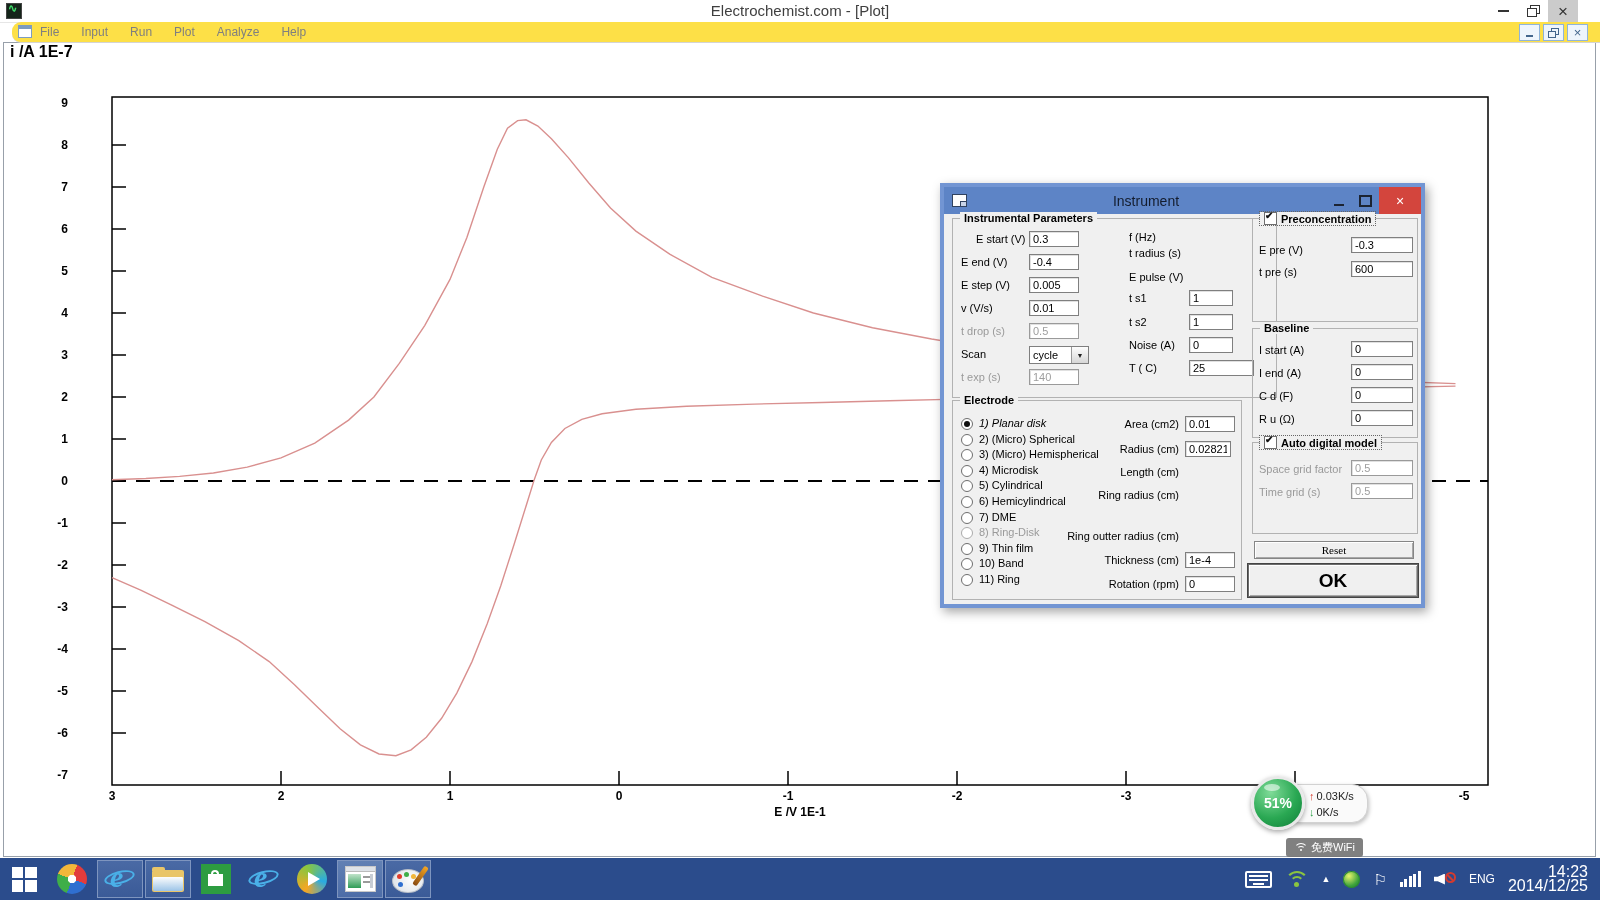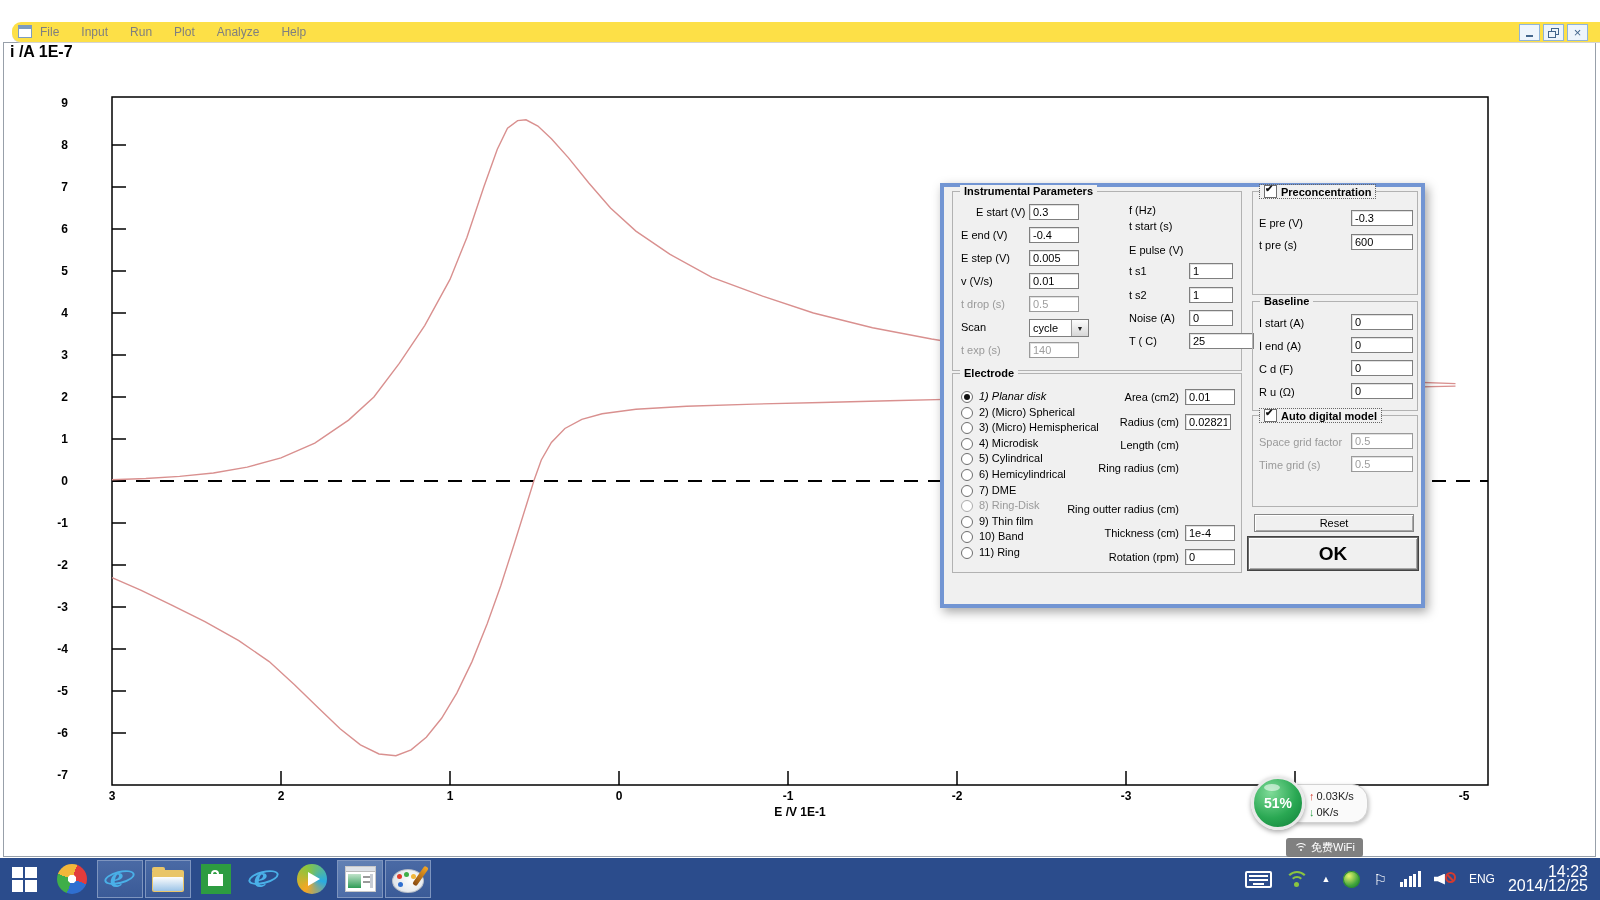--- a/index.html
+++ b/index.html
@@ -41,39 +41,39 @@
   .dlg-ticon::after{content:"";position:absolute;right:-1px;bottom:-1px;width:5px;height:4px;background:#c9d4e8;border:1px solid #30425f;}
   .dlg-title{flex:1;text-align:center;font-size:14px;color:#141d2e;}
   .dlg-min,.dlg-max{width:27px;height:27px;display:flex;align-items:center;justify-content:center;position:relative;}
   .dlg-min::after{content:"";width:10px;height:2px;background:#1c2433;margin-top:8px;}
   .dlg-max::after{content:"";width:9px;height:8px;border:2px solid #1c2433;}
   .dlg-close{width:42px;height:27px;background:#d3453d;color:#fff;font-size:14px;display:flex;align-items:center;justify-content:center;}
   .dlg-body{position:relative;width:477px;height:390px;font-size:11px;color:#000;}
   .group{position:absolute;border:1px solid #b2b2b2;}
   .gcap{position:absolute;top:-7px;left:7px;background:#f0f0f0;padding:0 4px;font-weight:bold;font-size:11px;white-space:nowrap;}
   .gcap.withchk{display:flex;align-items:center;gap:4px;outline:1px dotted #666;}
-  #g-ip{left:8px;top:4px;width:288px;height:178px;}
+  #g-ip{left:8px;top:4px;width:288px;height:178px;padding-left:35px;}
   #g-elec{left:8px;top:186px;width:288px;height:198px;}
   #g-pre{left:308px;top:4px;width:164px;height:102px;}
   #g-base{left:308px;top:114px;width:164px;height:108px;}
   #g-auto{left:308px;top:228px;width:164px;height:90px;}
   .flbl{position:absolute;white-space:nowrap;}
   .flbl.dis{color:#9a9a9a;}
   .tb{position:absolute;box-sizing:border-box;height:16px;background:#fff;border:1px solid #7f7f7f;box-shadow:inset 1px 1px 0 rgba(0,0,0,.12);font:11px "Liberation Sans",sans-serif;padding:0 3px;color:#000;}
   .tb.dis{color:#9e9e9e;border-color:#9a9a9a;}
   .combo{position:absolute;box-sizing:border-box;height:18px;background:#fff;border:1px solid #7f7f7f;display:flex;}
   .cb-val{flex:1;padding:2px 3px;font-size:11px;}
   .cb-btn{width:16px;background:linear-gradient(#fdfdfd,#d7d7d7);border-left:1px solid #999;display:flex;align-items:center;justify-content:center;font-size:7px;color:#222;}
   .chk{display:inline-block;width:11px;height:11px;background:#fff;border:1px solid #6e6e6e;position:relative;flex:0 0 auto;}
   .chk::after{content:"✔";position:absolute;left:0px;top:-3px;font-size:10px;color:#111;}
   .rad{position:absolute;width:10px;height:10px;border-radius:50%;background:#fff;border:1px solid #6e6e6e;}
   .rad.sel::after{content:"";position:absolute;left:2px;top:2px;width:6px;height:6px;border-radius:50%;background:#111;}
   .rad.dis{border-color:#ababab;}
   .btn95{position:absolute;box-sizing:border-box;background:#f0f0f0;border:1px solid #868686;box-shadow:inset 1px 1px 0 #fff, inset -1px -1px 0 #a8a8a8;font:11px "Liberation Sans",sans-serif;display:flex;align-items:center;justify-content:center;color:#000;}
-  #btn-reset{left:310px;top:327px;width:160px;height:18px;}
+  #btn-reset{left:310px;top:327px;width:160px;height:18px;font-family:Liberation Serif, serif;}
   #btn-ok{left:304px;top:350px;width:170px;height:33px;font-size:19px;font-weight:bold;border:1px solid #6c6c6c;outline:1px solid #444;}
   
   .net-pill{position:absolute;left:1294px;top:784px;width:74px;height:39px;background:#fafafa;border:1px solid #d2d2d2;border-radius:4px 16px 16px 4px;z-index:20;box-shadow:1px 2px 4px rgba(0,0,0,.25);font-size:11px;color:#222;padding:3px 8px 0 14px;box-sizing:border-box;line-height:16px;white-space:nowrap;}
   .net-pill .up{color:#d63a2c;font-weight:bold;margin-right:2px;}
   .net-pill .dn{color:#2fa24a;font-weight:bold;margin-right:2px;}
   .net-ball{position:absolute;left:1251px;top:776px;width:48px;height:48px;border-radius:50%;z-index:21;
             background:radial-gradient(circle at 35% 28%, #7fdb98, #2aa853 55%, #0f7d38);
             border:3px solid #e9e9e9;box-shadow:0 2px 5px rgba(0,0,0,.35);
             color:#fff;font-weight:bold;font-size:14px;display:flex;align-items:center;justify-content:center;}
   .net-ball::after{content:"";position:absolute;left:10px;top:5px;width:16px;height:7px;border-radius:50%;background:rgba(255,255,255,.55);}
@@ -139,20 +139,29 @@
   .noslash{position:absolute;right:0;top:1px;width:11px;height:11px;border:2px solid #d23b2f;border-radius:50%;box-sizing:border-box;}
   .noslash::after{content:"";position:absolute;left:-1px;top:3px;width:9px;height:2px;background:#d23b2f;transform:rotate(45deg);}
   .lang{font-size:12px;}
   .clock{font-size:16px;text-align:right;line-height:14px;}
 </style>
 </head>
 <body>
 
 <div id="screen">
 
+  <div class="titlebar">
+    <div class="app-icon"></div>
+    <div class="win-title">Electrochemist.com - [Plot]</div>
+    <div class="mw-controls">
+      <div class="mw-btn mw-min"></div>
+      <div class="mw-btn mw-rest"></div>
+      <div class="mw-btn mw-close"></div>
+    </div>
+  </div>
 
   <div class="menubar">
     <div class="mdi-icon"></div>
     <div id="menus">
         <span>File</span>
         <span>Input</span>
         <span>Run</span>
         <span>Plot</span>
         <span>Analyze</span>
         <span>Help</span>
@@ -216,20 +225,27 @@
       <text x="1295" y="800" text-anchor="middle" font-size="12" font-weight="bold" font-family="&quot;Liberation Sans&quot;,sans-serif" fill="#000">-4</text>
       <text x="1464" y="800" text-anchor="middle" font-size="12" font-weight="bold" font-family="&quot;Liberation Sans&quot;,sans-serif" fill="#000">-5</text>
       <line x1="112" y1="481" x2="1488" y2="481" stroke="#000" stroke-width="2" stroke-dasharray="14 10"></line>
       <path d="M112.0,479.7 L145.8,478.5 L179.6,476.4 L213.4,473.0 L247.2,467.1 L281.0,457.9 L314.8,443.2 L348.6,420.1 L373.9,397.0 L399.3,363.4 L424.7,325.6 L450.0,279.4 L466.9,237.4 L483.8,187.0 L497.3,149.2 L507.5,128.2 L517.6,120.6 L526.0,119.8 L537.9,126.1 L551.4,138.7 L568.3,157.6 L588.6,182.8 L610.5,208.0 L635.9,231.1 L669.7,254.2 L711.9,277.3 L762.6,296.2 L813.4,313.0 L872.5,327.7 L931.6,339.0 L990.8,348.7 L1058.4,357.1 L1126.0,364.2 L1193.6,370.5 L1261.2,375.2 L1328.8,378.5 L1396.4,381.5 L1455.5,383.6" fill="none" stroke="#d9908f" stroke-width="1.4"></path>
       <path d="M1455.5,386.1 L1379.5,387.8 L1295.0,389.9 L1210.5,392.0 L1126.0,394.5 L1041.5,397.0 L957.0,399.1 L889.4,400.8 L821.8,402.5 L754.2,404.1 L686.6,406.2 L635.9,409.2 L602.1,413.8 L581.8,419.3 L564.9,428.5 L551.4,442.4 L541.3,460.0 L534.5,478.9 L526.0,506.2 L514.2,544.0 L500.7,586.0 L487.2,623.8 L472.0,661.6 L456.8,693.1 L441.6,718.3 L426.3,737.2 L411.1,749.8 L395.9,755.7 L379.0,754.0 L360.4,744.8 L340.1,728.8 L318.2,707.8 L294.5,684.7 L269.2,661.6 L238.8,640.6 L204.9,621.7 L171.2,604.9 L140.7,590.2 L112.0,577.6" fill="none" stroke="#d9908f" stroke-width="1.4"></path>
     </svg>
   <div class="y-title">i /A  1E-7</div>
   <div class="x-title">E /V  1E-1</div>
 
   <div class="dialog">
+    <div class="dlg-titlebar">
+      <div class="dlg-ticon"></div>
+      <div class="dlg-title">Instrument</div>
+      <div class="dlg-min"></div>
+      <div class="dlg-max"></div>
+      <div class="dlg-close">×</div>
+    </div>
     <div class="dlg-body">
       <div class="group" id="g-ip">
         <span class="gcap">Instrumental Parameters</span>
       <span class="flbl" style="left: 23px; top: 14px;">E start (V)</span>
           <input class="tb" value="0.3" style="left: 76px; top: 12px; width: 50px;">
           <span class="flbl" style="left: 8px; top: 37px;">E end  (V)</span>
           <input class="tb" value="-0.4" style="left: 76px; top: 35px; width: 50px;">
           <span class="flbl" style="left: 8px; top: 60px;">E step (V)</span>
           <input class="tb" value="0.005" style="left: 76px; top: 58px; width: 50px;">
           <span class="flbl" style="left: 8px; top: 83px;">v (V/s)</span>
@@ -237,21 +253,21 @@
           <span class="flbl dis" style="left: 8px; top: 106px;">t drop  (s)</span>
           <input class="tb dis" value="0.5" style="left: 76px; top: 104px; width: 50px;">
           <span class="flbl" style="left: 8px; top: 129px;">Scan</span>
           <div class="combo" style="left: 76px; top: 127px; width: 60px;">
             <span class="cb-val">cycle</span>
             <span class="cb-btn">▼</span>
           </div>
           <span class="flbl dis" style="left: 8px; top: 152px;">t exp (s)</span>
           <input class="tb dis" value="140" style="left: 76px; top: 150px; width: 50px;">
           <span class="flbl" style="left: 176px; top: 12px;">f (Hz)</span>
-          <span class="flbl" style="left: 176px; top: 28px;">t start (s)</span>
+          <span class="flbl" style="left: 176px; top: 28px;">t radius (s)</span>
           <span class="flbl" style="left: 176px; top: 52px;">E pulse (V)</span>
           <span class="flbl" style="left: 176px; top: 73px;">t s1</span>
           <input class="tb" value="1" style="left: 236px; top: 71px; width: 44px;">
           <span class="flbl" style="left: 176px; top: 97px;">t s2</span>
           <input class="tb" value="1" style="left: 236px; top: 95px; width: 44px;">
           <span class="flbl" style="left: 176px; top: 120px;">Noise (A)</span>
           <input class="tb" value="0" style="left: 236px; top: 118px; width: 44px;">
           <span class="flbl" style="left: 176px; top: 143px;">T ( C)</span>
           <input class="tb" value="25" style="left: 236px; top: 141px; width: 65px;">
         </div>

